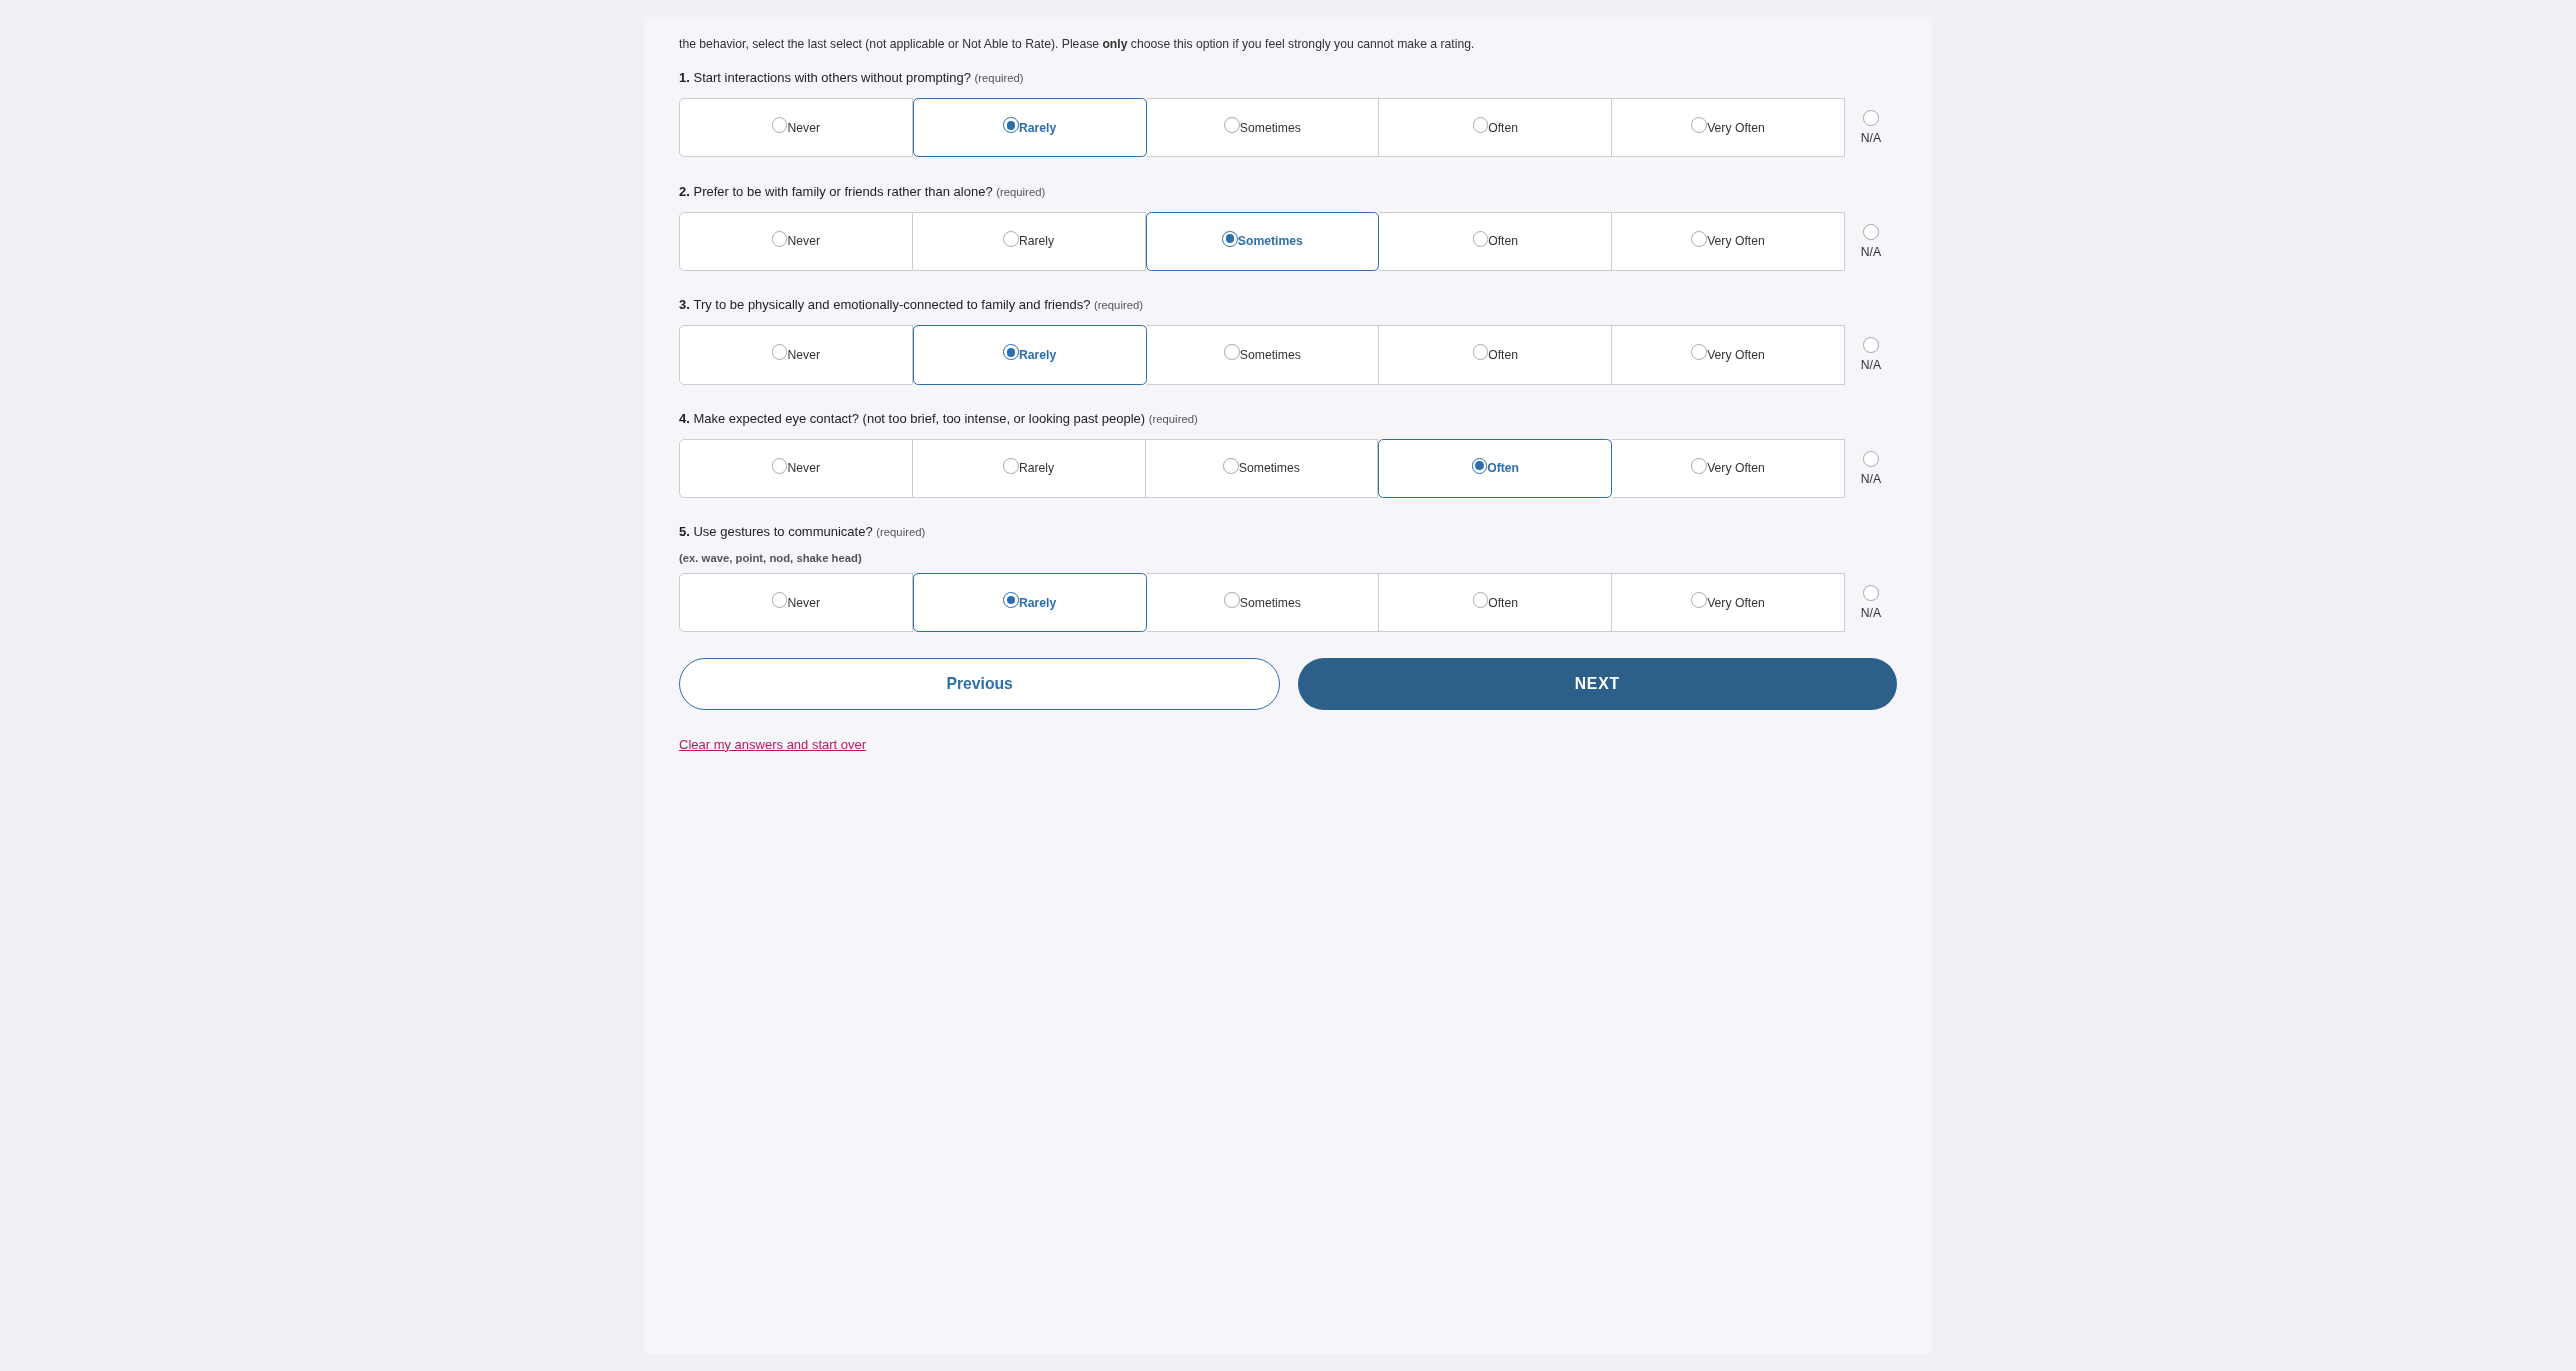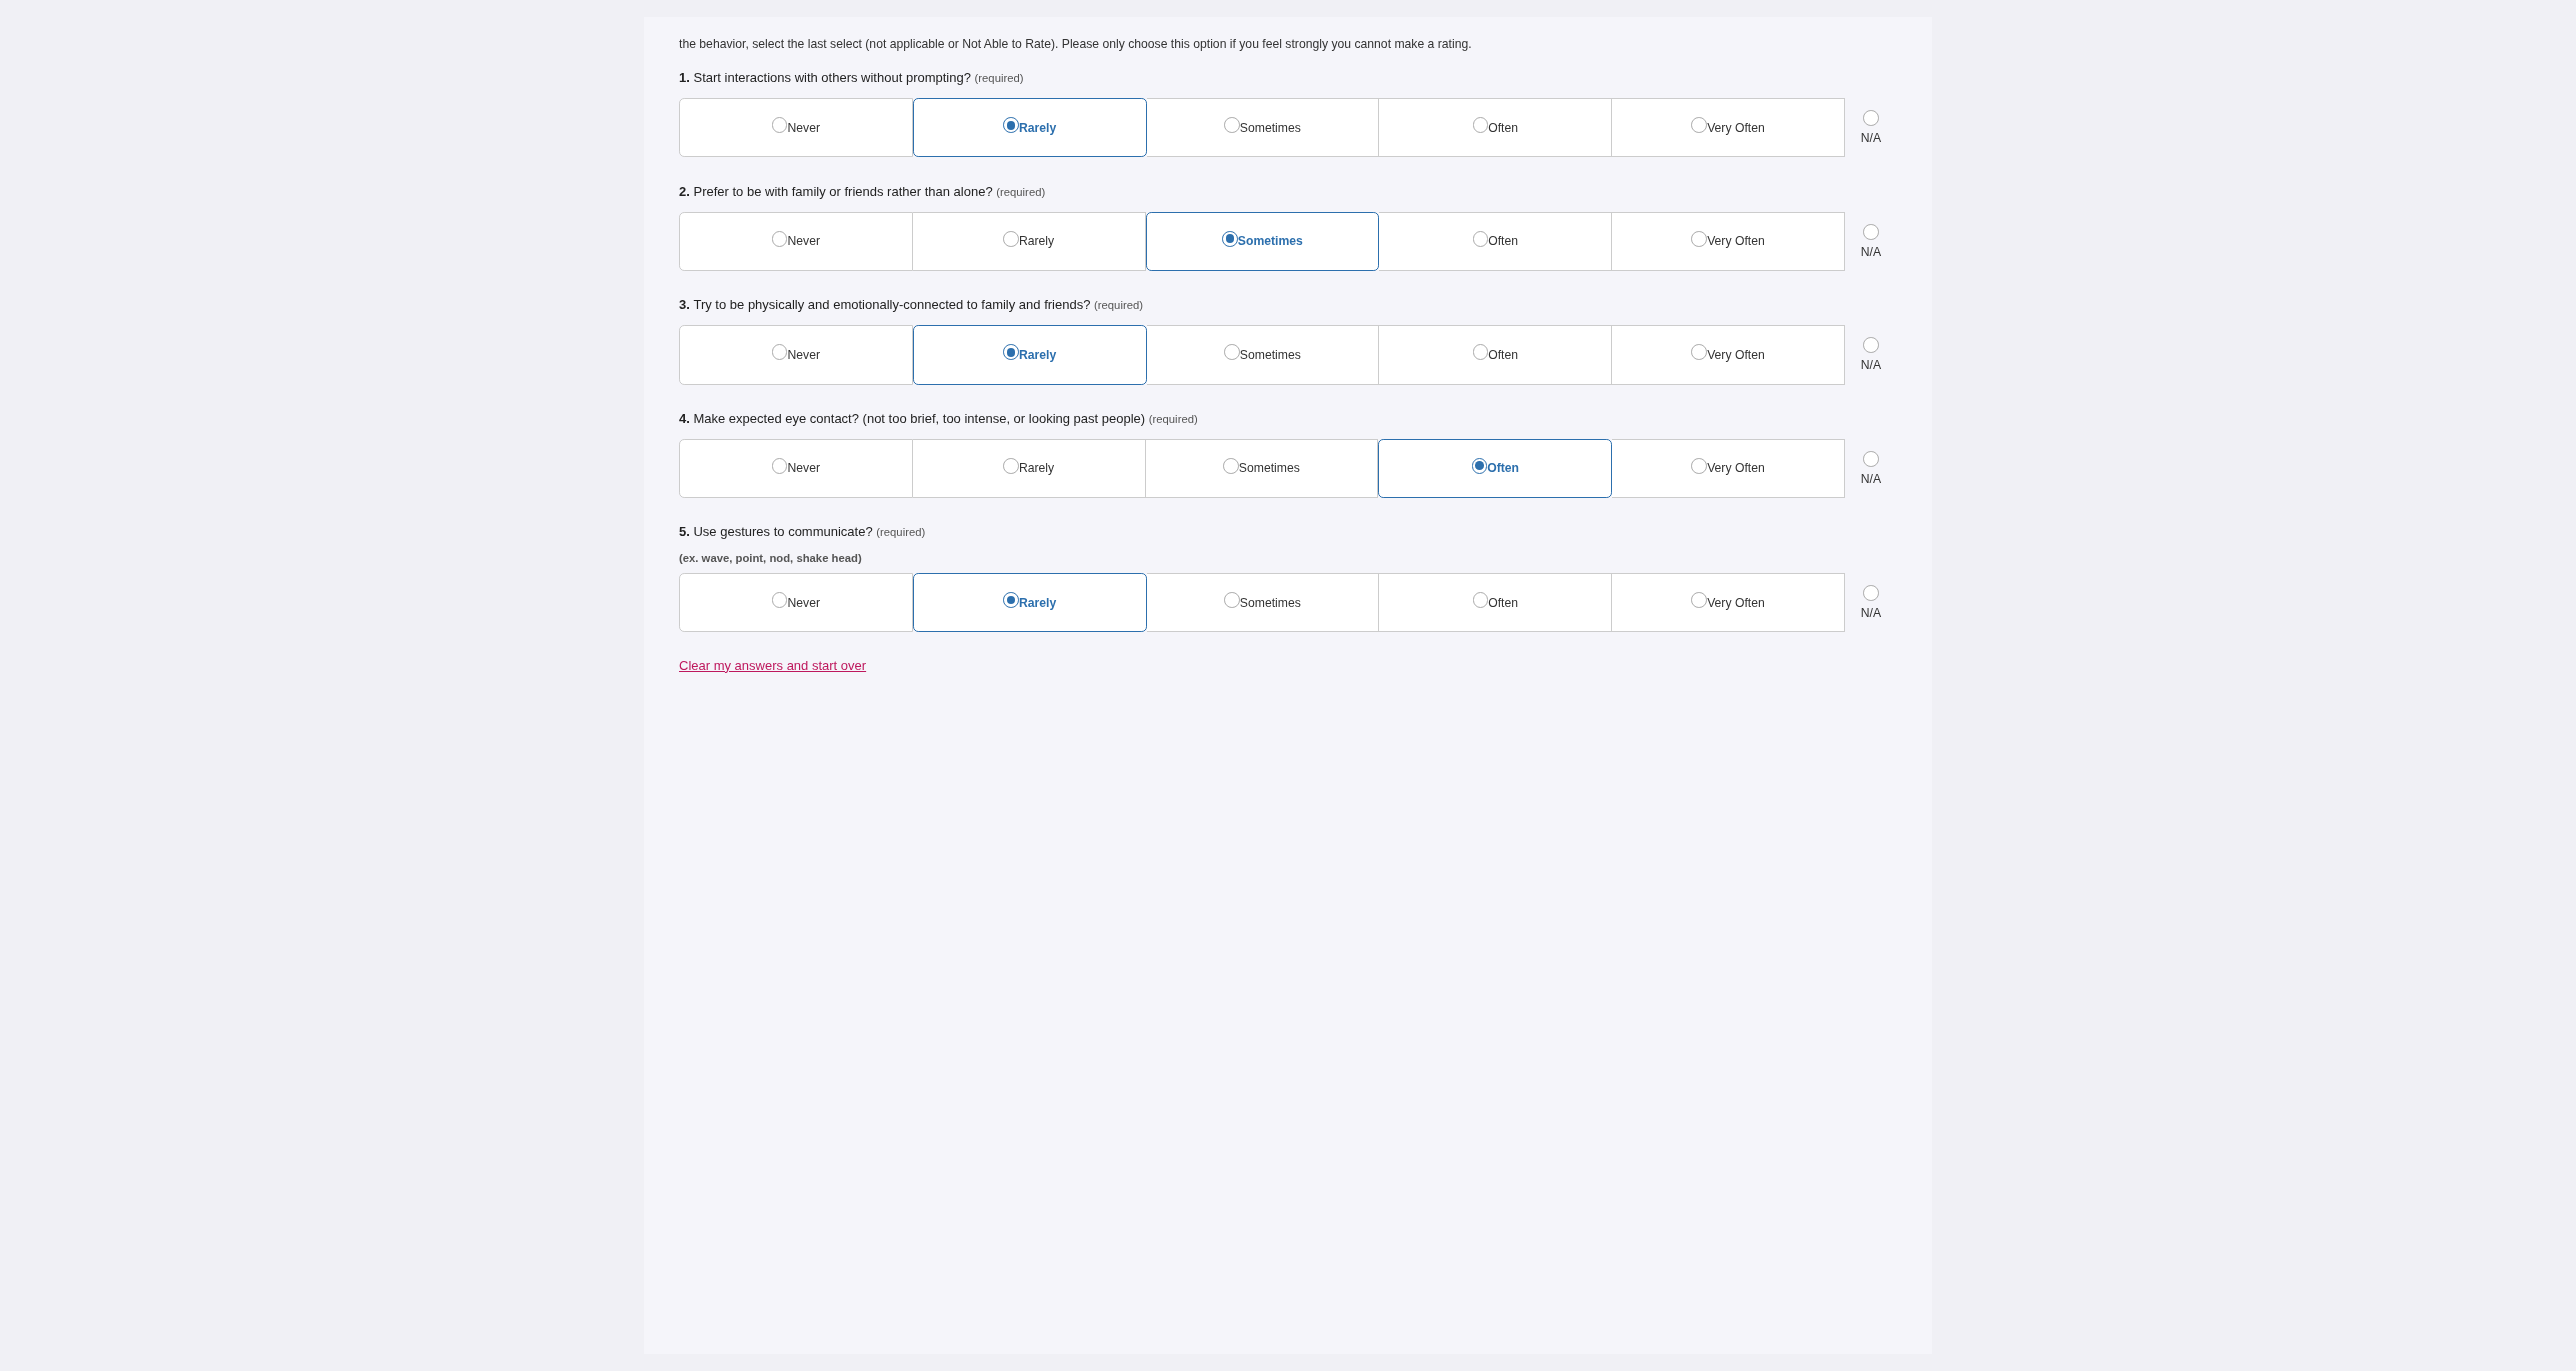--- a/index.html
+++ b/index.html
@@ -34,21 +34,21 @@
       color: #333;
       line-height: 1.5;
     }
     .intro-text {
       font-size: 12.2px;
       color: #333;
       margin-bottom: 14px;
       line-height: 1.6;
     }
     .intro-text strong {
-      font-weight: normal;
+      font-weight: bold;
     }
     .section-title {
       font-size: 14px;
       font-weight: bold;
       color: #222;
       margin-bottom: 17.4px;
     }
     .question-block {
       margin-bottom: 24.4px;
     }
@@ -340,18 +340,22 @@
           <span class="option-label" style="">Very Often</span>
         </div>
             <div class="na-cell">
           <div class="radio-circle "></div>
           <span class="option-label">N/A</span>
         </div>
           </div>
         </div>
       </div>
 
+    <div class="buttons-row">
+      <button class="btn-previous">Previous</button>
+      <button class="btn-next">NEXT</button>
+    </div>
 
     <a class="clear-link">Clear my answers and start over</a>
 
   </div>
 </div>
 
 
 </body></html>

